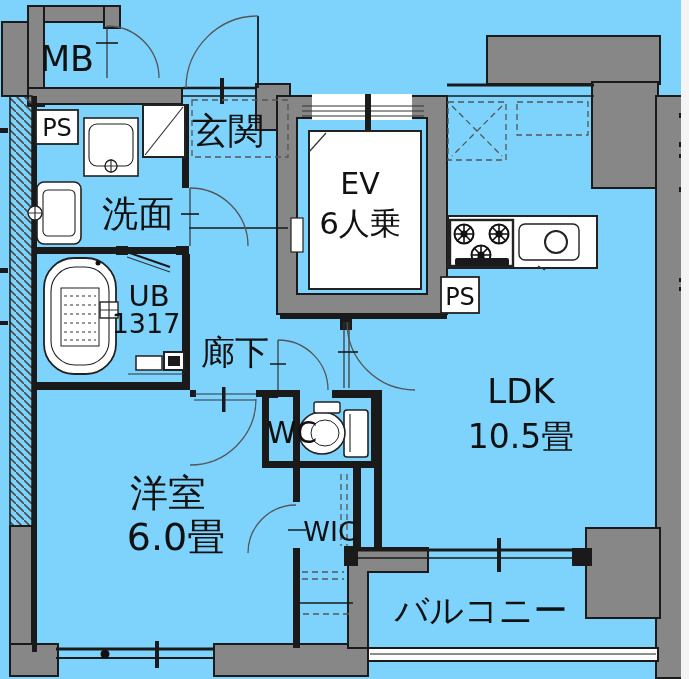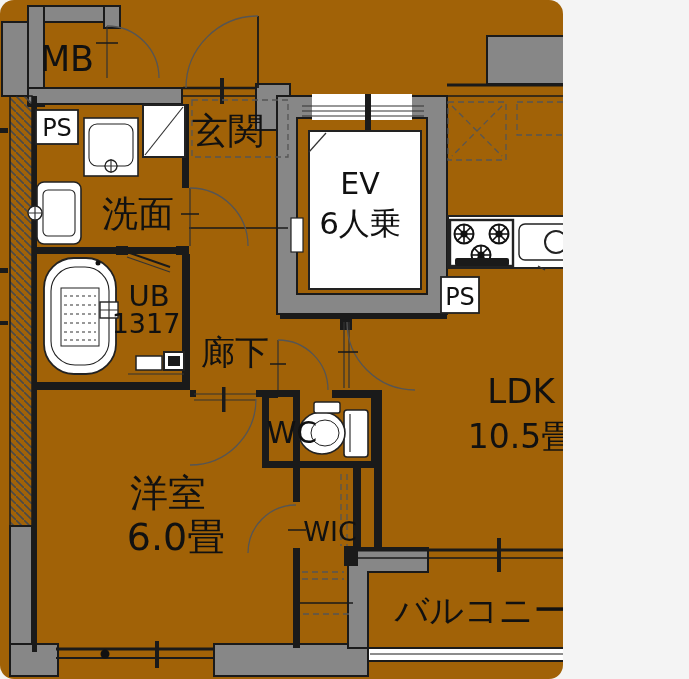--- a/index.html
+++ b/index.html
@@ -1,17 +1,17 @@
 <!DOCTYPE html>
 <html><head>
 <meta charset="utf-8">
 <style>
   html,body{margin:0;padding:0;background:#f4f4f4;}
-  .plan-wrap{position:relative;width:563px;height:679px;background:#a16207;overflow:hidden;
-             font-family:"DejaVu Sans","Liberation Sans",sans-serif;border-radius:14px;}
+  .plan-wrap{position:relative;width:681px;height:679px;background:#7dd3fc;overflow:hidden;
+             font-family:"DejaVu Sans","Liberation Sans",sans-serif;}
   svg{display:block}
   .w   {fill:#878787;stroke:#1a1a1a;stroke-width:2;}
   .blk {fill:#1a1a1a;stroke:none;}
   .ln  {stroke:#1a1a1a;fill:none;}
   .thin{stroke:#333;fill:none;stroke-width:1.2;}
   .arc {stroke:#555;fill:none;stroke-width:1.3;}
   .dash{stroke:#555;fill:none;stroke-width:1.3;stroke-dasharray:6 4;}
   .fix {stroke:#222;fill:#fff;}
   .lb  {fill:#111;text-anchor:middle;font-family:"DejaVu Sans","Liberation Sans",sans-serif;}
 </style>

